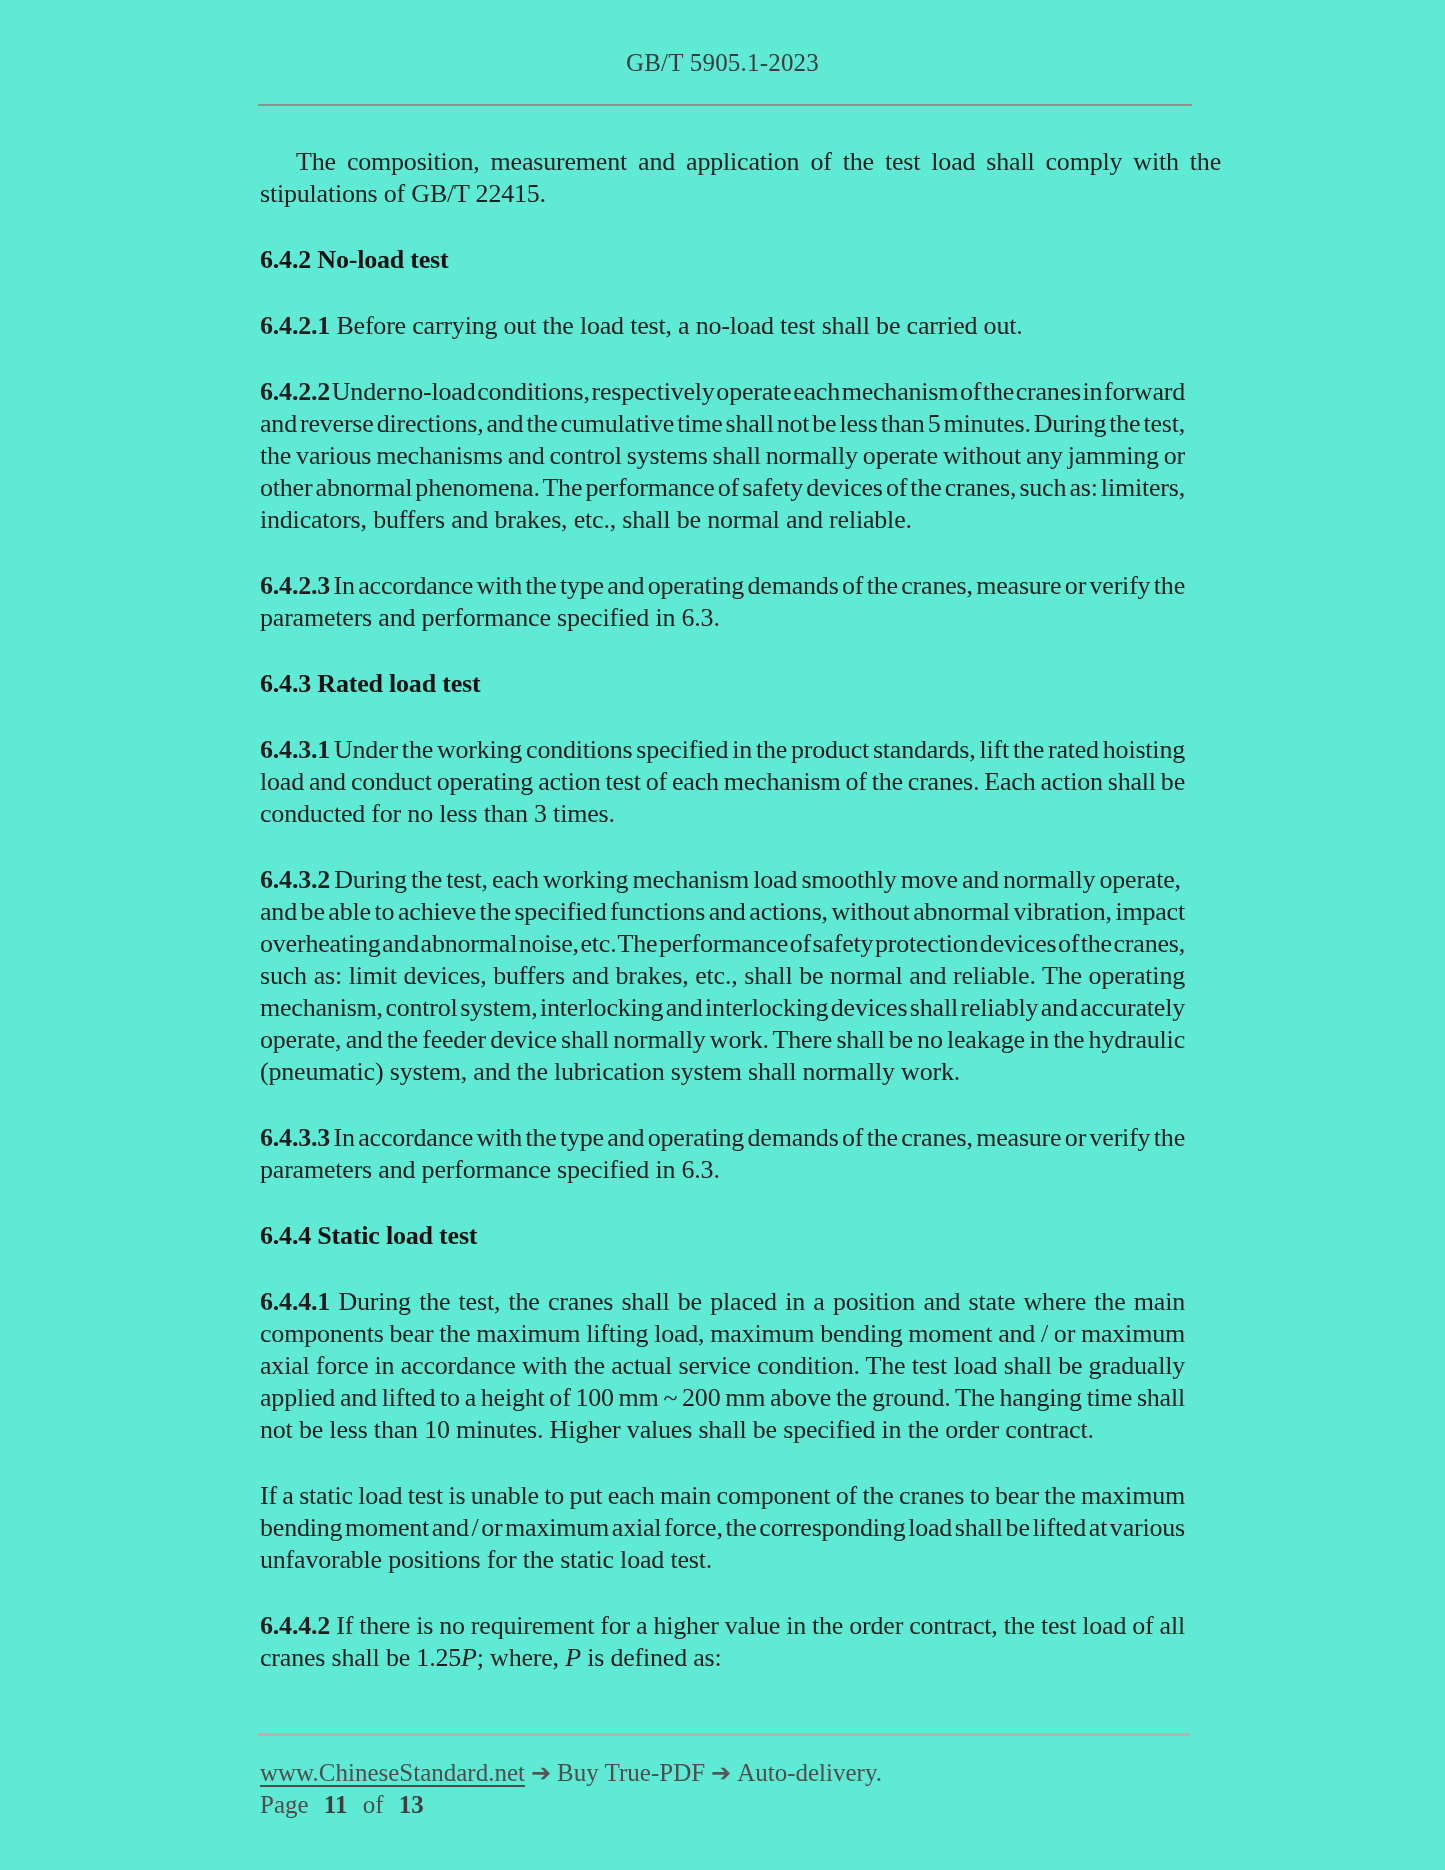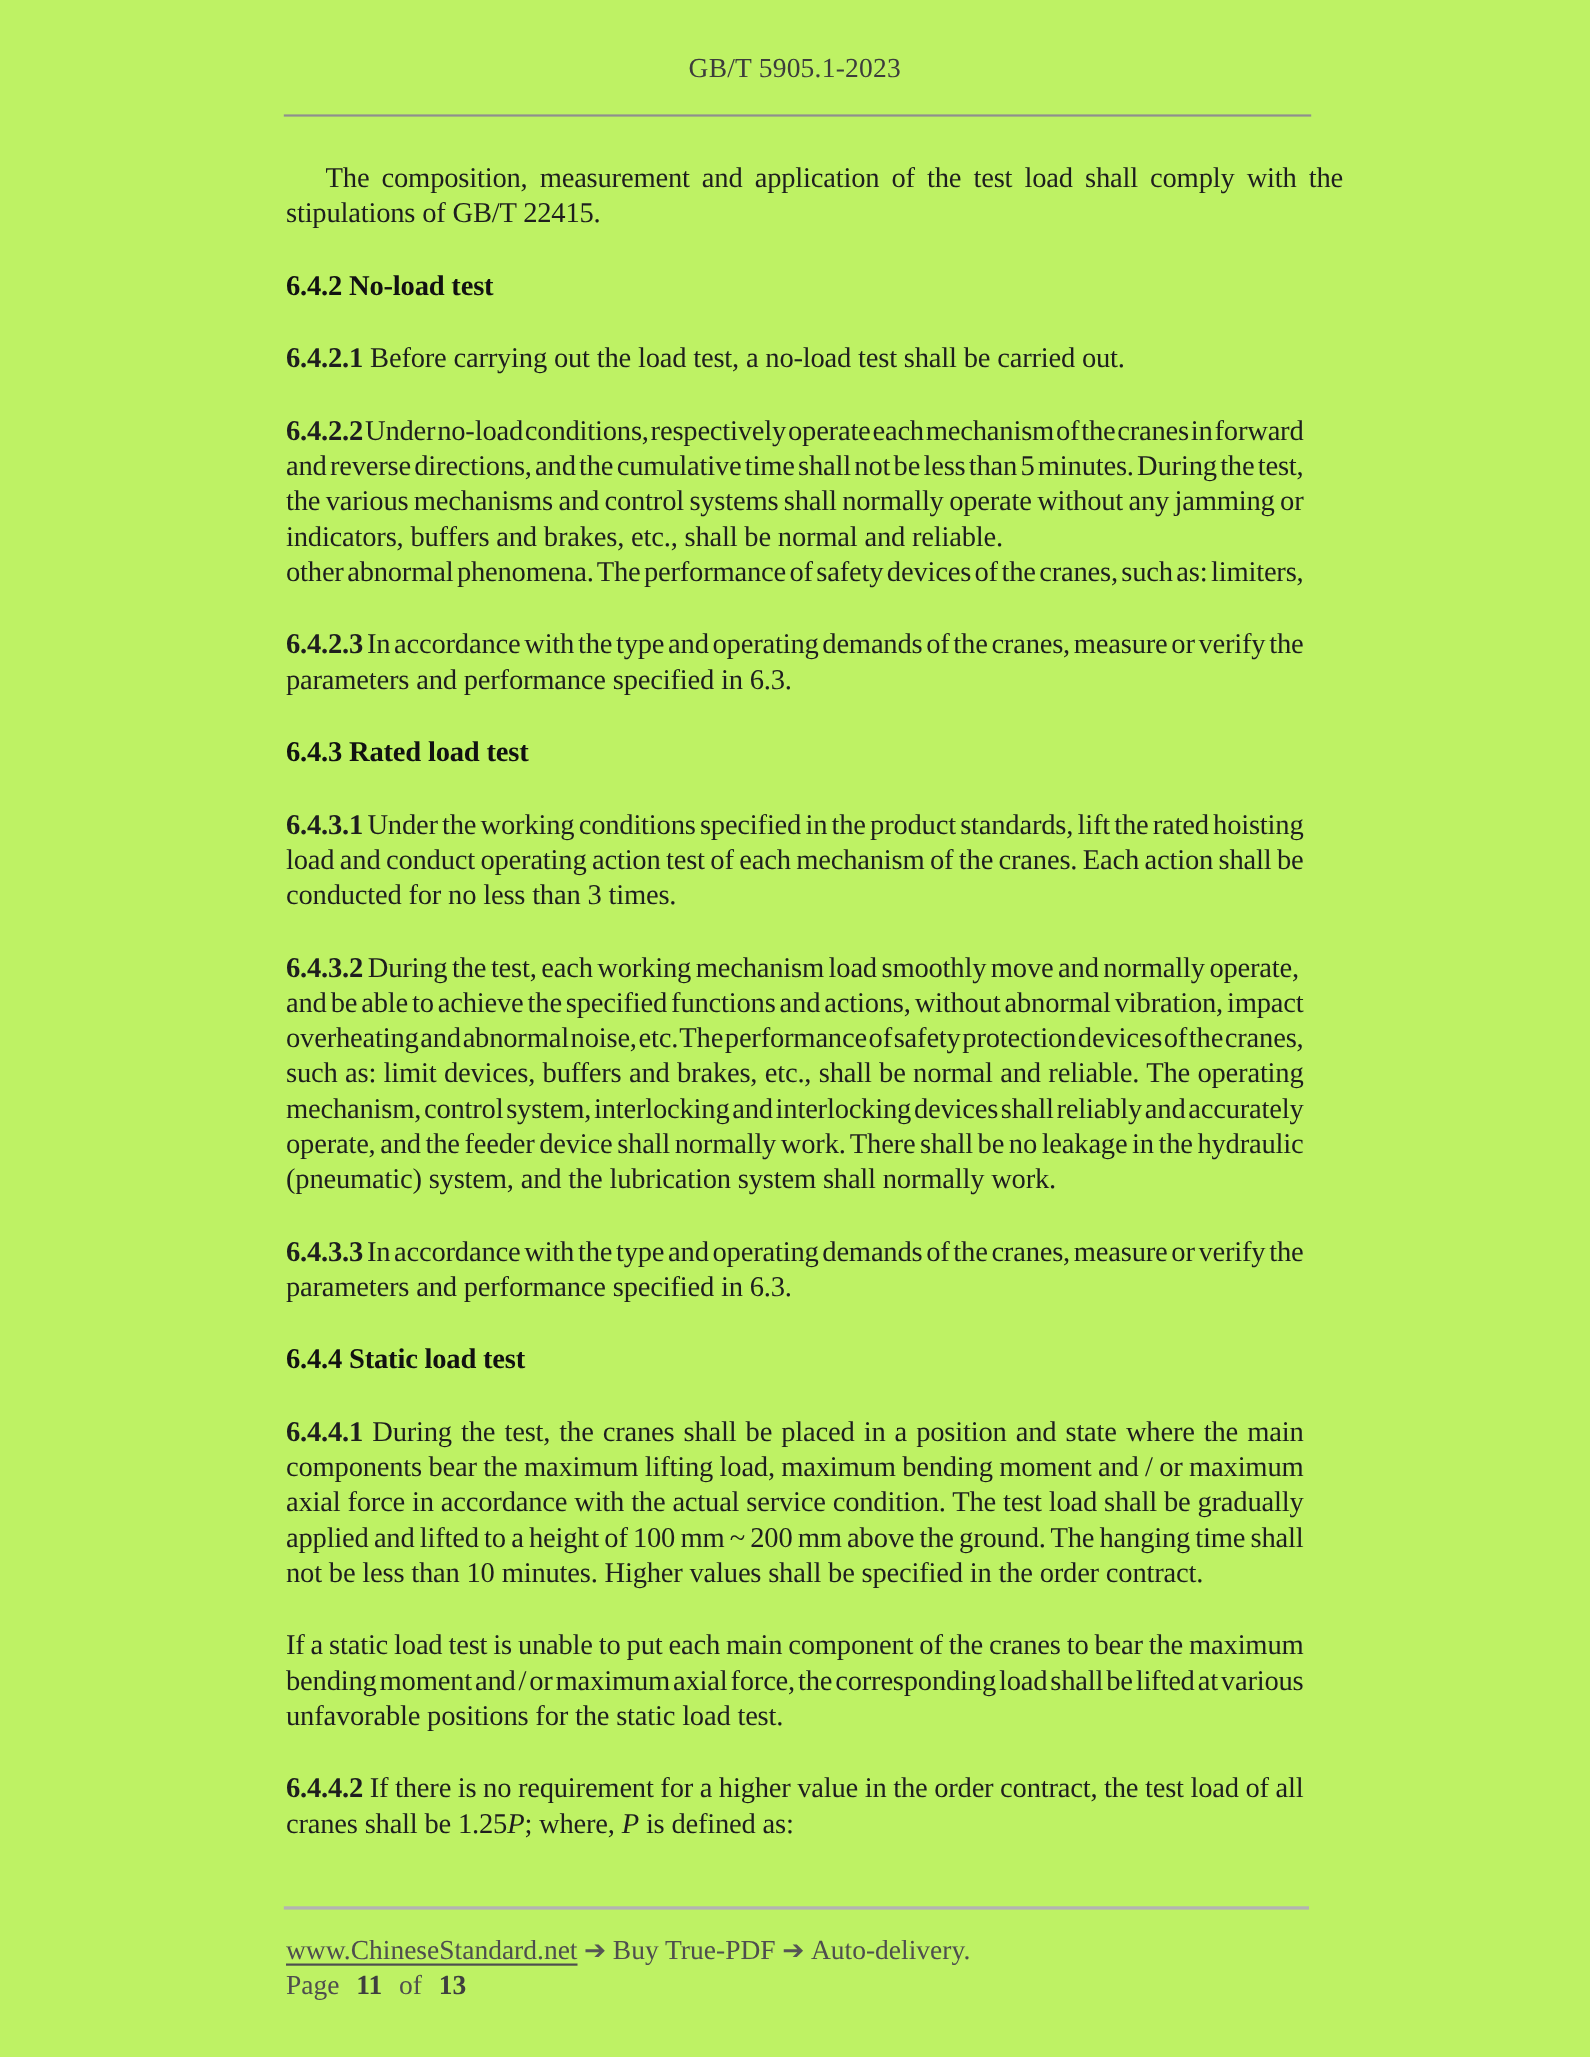--- a/index.html
+++ b/index.html
@@ -1,18 +1,18 @@
 <!DOCTYPE html>
 <html><head>
 <meta charset="utf-8">
 <style>
   html,body{margin:0;padding:0;background:#ffffff;}
   body{width:1445px;height:1870px;position:relative;overflow:hidden;
        font-family:"Liberation Serif","DejaVu Serif",serif;color:#1e1e1e;}
-  .page{position:absolute;inset:0;background:#bef264;}
+  .page{position:absolute;inset:0;background:#5eead4;}
 
   
   .header-title{position:absolute;top:49px;left:0;width:1445px;text-align:center;
                 font-size:25px;line-height:28px;color:#3c3c3c;letter-spacing:.2px;}
   .header-rule{position:absolute;top:104px;left:258px;width:934px;height:0;
                border-top:2px solid #8f8f8f;}
 
   
   .doc-body{position:absolute;top:146px;left:260px;width:925px;
             font-size:26px;line-height:32px;color:#1e1e1e;}
@@ -52,22 +52,22 @@
       <div class="block heading">
         <div class="line last"><span>6.4.2 No-load test</span></div>
       </div>
       <div class="block para">
         <div class="line last"><span class="bold">6.4.2.1</span><span> Before carrying out the load test, a no-load test shall be carried out.</span></div>
       </div>
       <div class="block para">
         <div class="line" style="word-spacing: -4.61849px;"><span class="bold">6.4.2.2</span><span> Under no-load conditions, respectively operate each mechanism of the cranes in forward</span></div>
         <div class="line" style="word-spacing: -3.28418px; text-align: center;"><span>and reverse directions, and the cumulative time shall not be less than 5 minutes. During the test,</span></div>
         <div class="line" style="word-spacing: -1.36068px;"><span>the various mechanisms and control systems shall normally operate without any jamming or</span></div>
+        <div class="line" style="word-spacing: -3.1274px;"><span>other abnormal phenomena. The performance of safety devices of the cranes, such as: limiters,</span></div>
         <div class="line last"><span>indicators, buffers and brakes, etc., shall be normal and reliable.</span></div>
-        <div class="line" style="word-spacing: -3.1274px;"><span>other abnormal phenomena. The performance of safety devices of the cranes, such as: limiters,</span></div>
       </div>
       <div class="block para">
         <div class="line" style="word-spacing: -2.87396px;"><span class="bold">6.4.2.3</span><span> In accordance with the type and operating demands of the cranes, measure or verify the</span></div>
         <div class="line last"><span>parameters and performance specified in 6.3.</span></div>
       </div>
       <div class="block heading">
         <div class="line last"><span>6.4.3 Rated load test</span></div>
       </div>
       <div class="block para">
         <div class="line" style="word-spacing: -2.41106px;"><span class="bold">6.4.3.1</span><span> Under the working conditions specified in the product standards, lift the rated hoisting</span></div>

